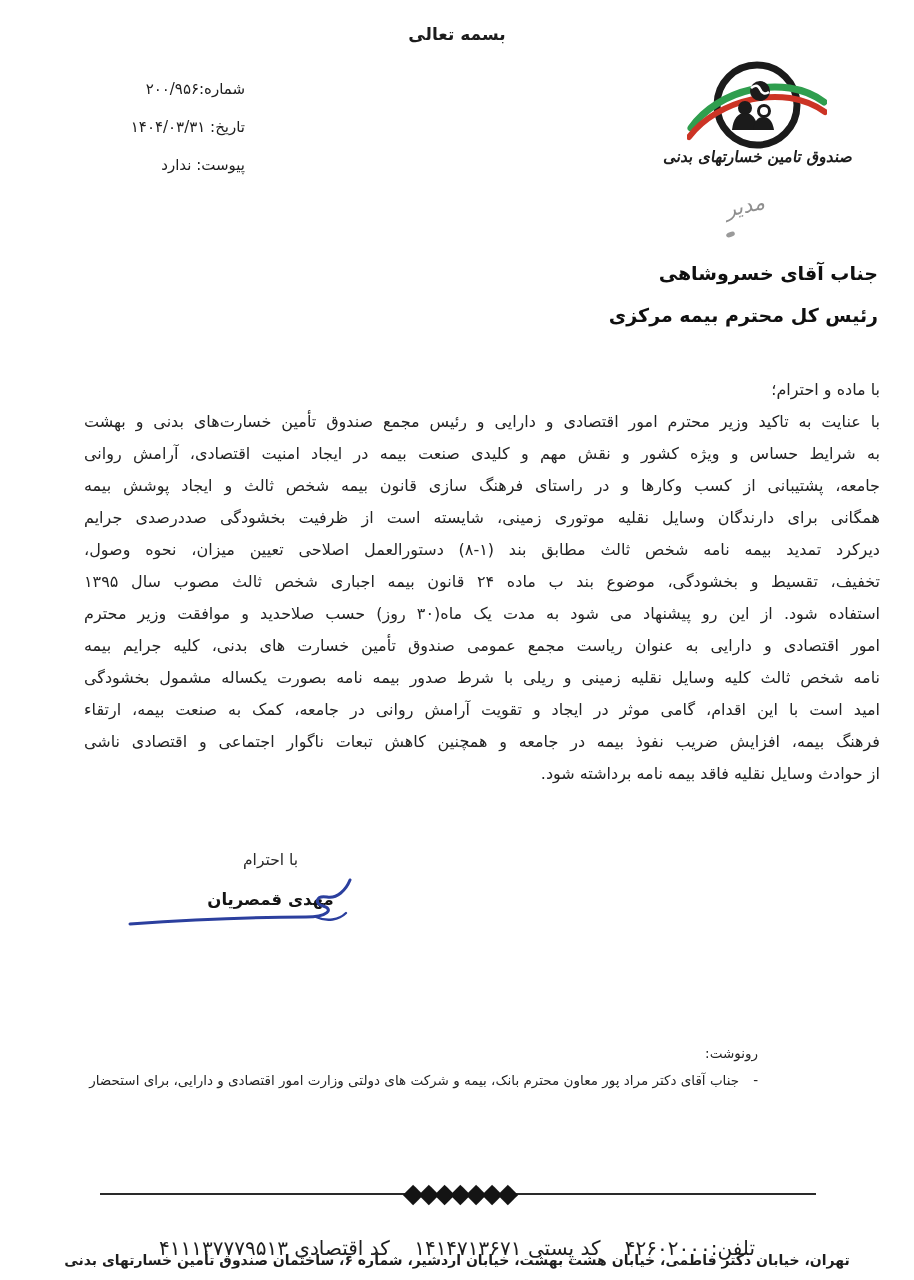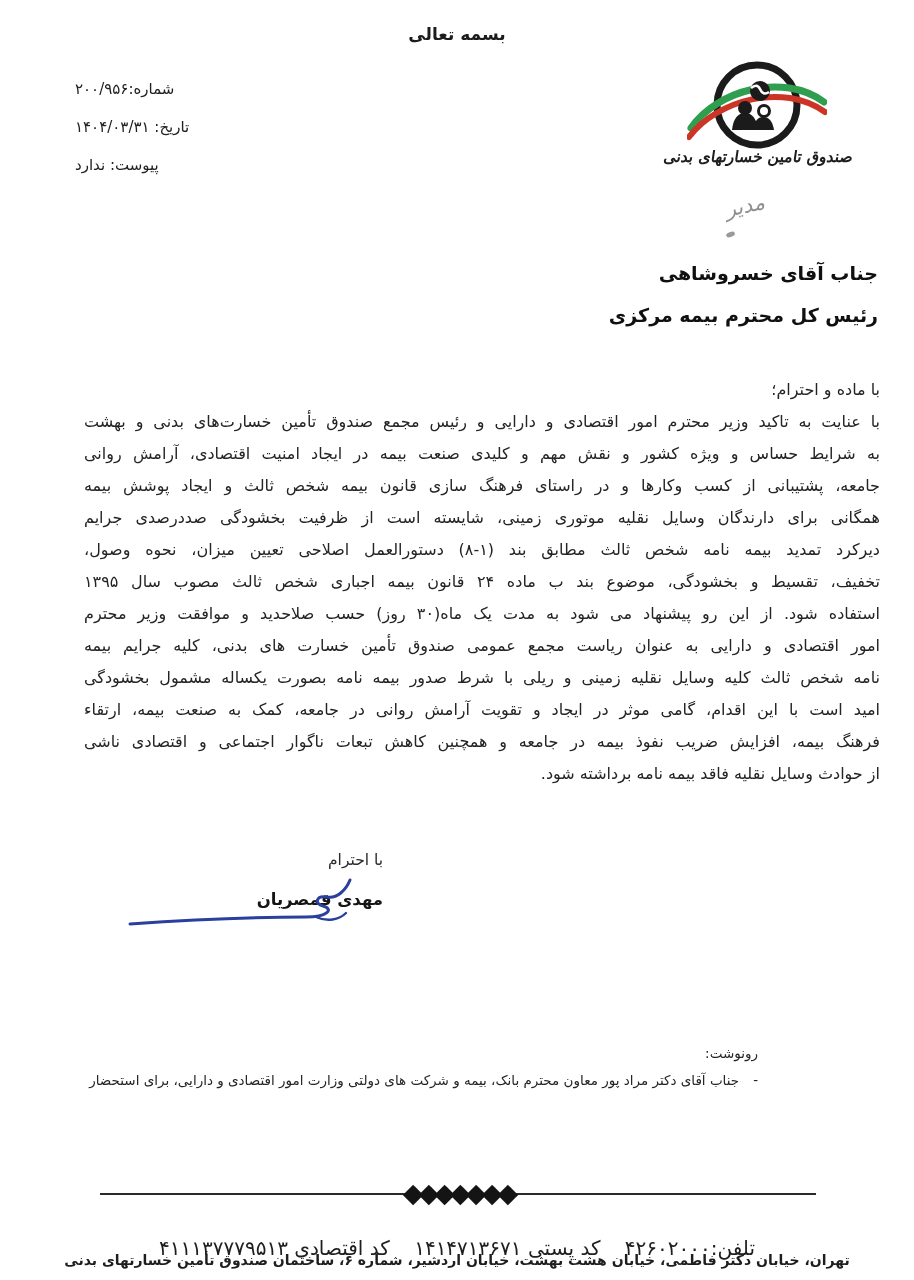--- a/index.html
+++ b/index.html
@@ -10,21 +10,21 @@
     background:#ffffff;
     font-family:"DejaVu Sans", sans-serif;
     color:#262626;
     direction:rtl;
     overflow:hidden;
   }
   
   .basmala{position:absolute;top:24px;left:0;right:0;text-align:center;
     font-size:17px;font-weight:600;color:#1c1c1c;}
   
-  .meta{position:absolute;top:70px;right:669px;width:170px;text-align:left;
+  .meta{position:absolute;top:70px;right:669px;width:170px;text-align:right;
     font-size:15px;color:#202020;}
   .meta .row{line-height:38px;height:38px;white-space:nowrap;}
   
   .logo-wrap{position:absolute;top:52px;left:687px;width:140px;height:110px;}
   .org-callig{position:absolute;top:148px;left:632px;width:250px;text-align:center;
     font-size:15.5px;font-weight:700;font-style:italic;color:#1d1d1d;
     transform:skewX(6deg);}
   .manager-note{position:absolute;top:194px;left:710px;width:70px;
     font-size:21px;color:#8f8f8f;font-style:italic;transform:rotate(-12deg);
     text-align:center;}
@@ -33,21 +33,21 @@
   
   .recipient{position:absolute;top:252px;right:36px;text-align:right;color:#101010;}
   .recipient .r1{font-size:19px;font-weight:700;line-height:42px;}
   .recipient .r2{font-size:19px;font-weight:700;line-height:42px;}
   
   .body{position:absolute;top:374px;right:34px;width:796px;font-size:16px;color:#242424;}
   .body .bl{height:32px;line-height:32px;white-space:normal;}
   .body .jl{text-align:justify;text-align-last:justify;}
   .body .rl{text-align:right;text-align-last:right;}
   
-  .closing{position:absolute;top:848px;left:158px;width:225px;}
+  .closing{position:absolute;top:848px;left:158px;width:225px;text-align:center;}
   .closing .respect{font-size:15.5px;line-height:24px;color:#2a2a2a;}
   .closing .name{font-size:16.5px;font-weight:700;line-height:24px;margin-top:16px;color:#151515;}
   .sig{position:absolute;top:872px;left:120px;width:250px;height:64px;}
   
   .copyto{position:absolute;top:1040px;right:156px;width:628px;font-size:13.5px;color:#242424;}
   .copyto .lbl{line-height:26px;}
   .copyto .item{line-height:28px;white-space:nowrap;}
   .copyto .dash{display:inline-block;margin-left:14px;}
   
   .divider{position:absolute;top:1180px;left:100px;right:98px;height:28px;}

